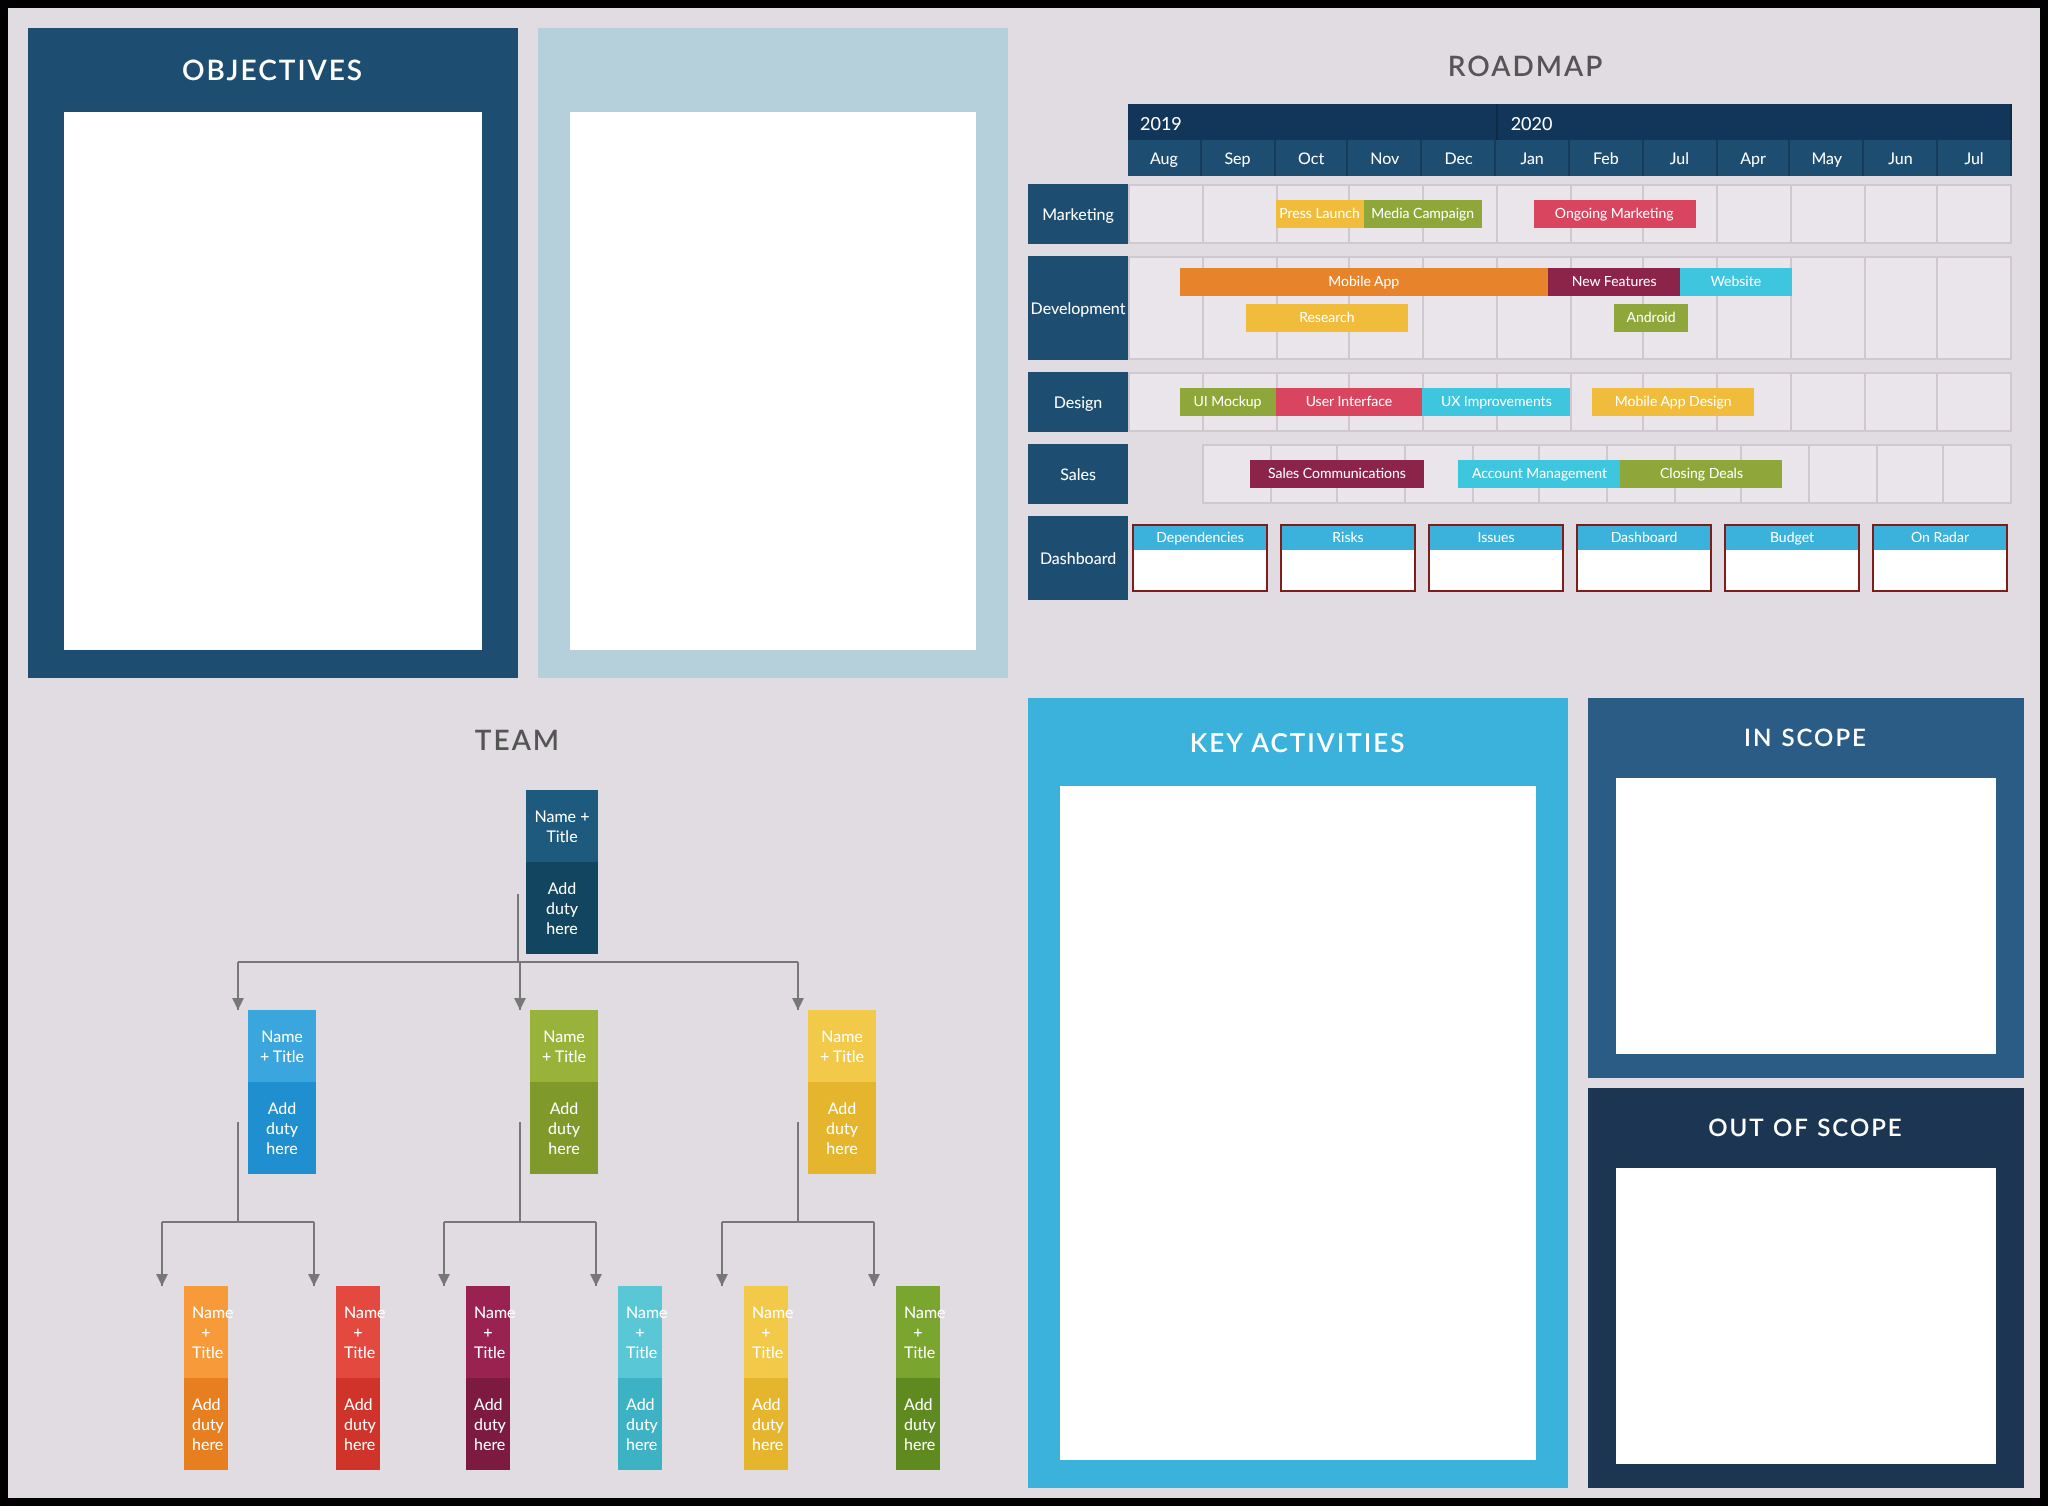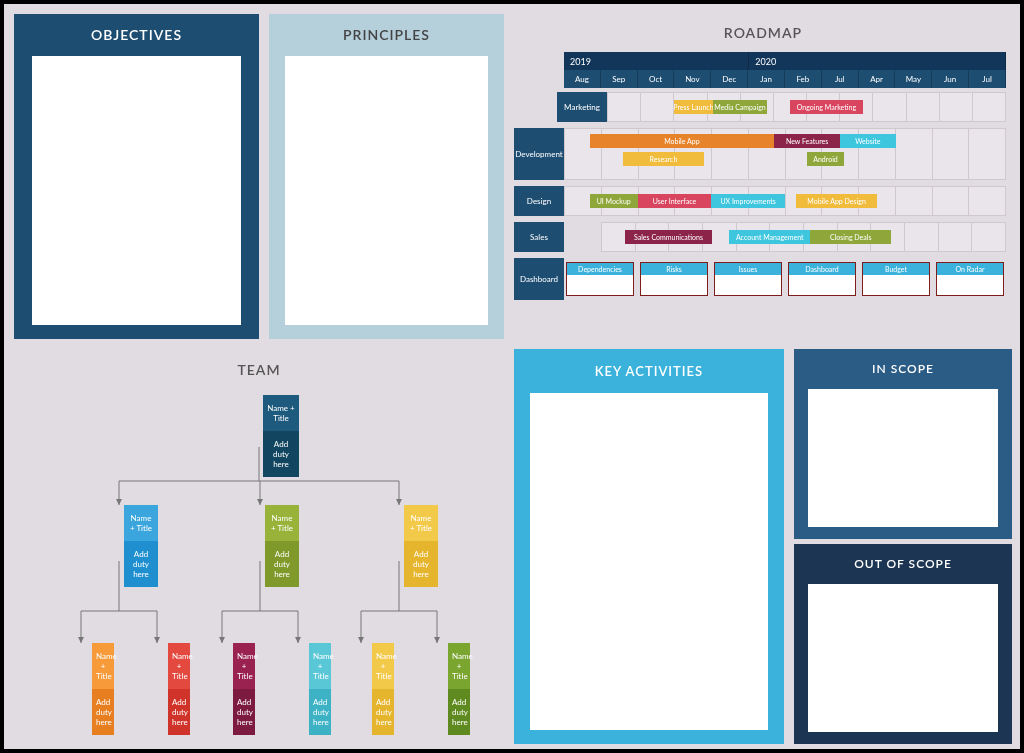--- a/index.html
+++ b/index.html
@@ -125,21 +125,20 @@
 <body>
 
 <div class="board">
 
   <div class="panel objectives">
     <div class="panel-title">OBJECTIVES</div>
     <div class="white"></div>
   </div>
 
   <div class="panel principles">
-    <div class="panel-title">PRINCIPLES</div>
     <div class="white"></div>
   </div>
 
   <div class="panel roadmap">
     <div class="panel-title">ROADMAP</div>
     <div class="rm-grid">
       <div class="rm-years" id="rm-years">
           <div style="flex: 5 1 0%;">2019</div>
           <div style="flex: 7 1 0%;">2020</div>
         </div>
@@ -151,21 +150,21 @@
           <div>Dec</div>
           <div>Jan</div>
           <div>Feb</div>
           <div>Jul</div>
           <div>Apr</div>
           <div>May</div>
           <div>Jun</div>
           <div>Jul</div>
         </div>
       <div class="rm-rows" id="rm-rows">
-          <div class="rm-row" style="height: 30px; margin-left: 43px;">
+          <div class="rm-row" style="height: 30px;">
             <div class="rm-row-label">Marketing</div>
             <div class="rm-row-body">
               <div class="rm-cell-bg">
                 <span></span>
                 <span></span>
                 <span></span>
                 <span></span>
                 <span></span>
                 <span></span>
                 <span></span>

